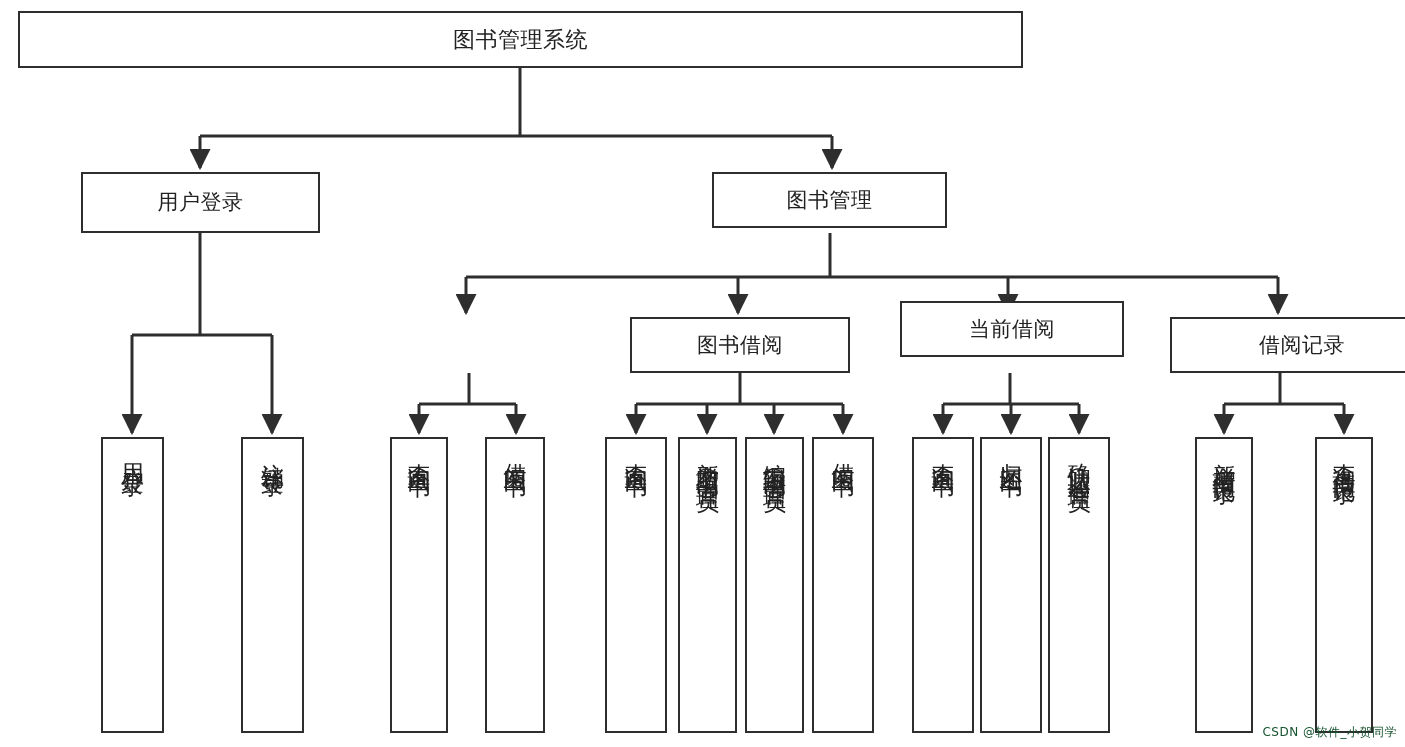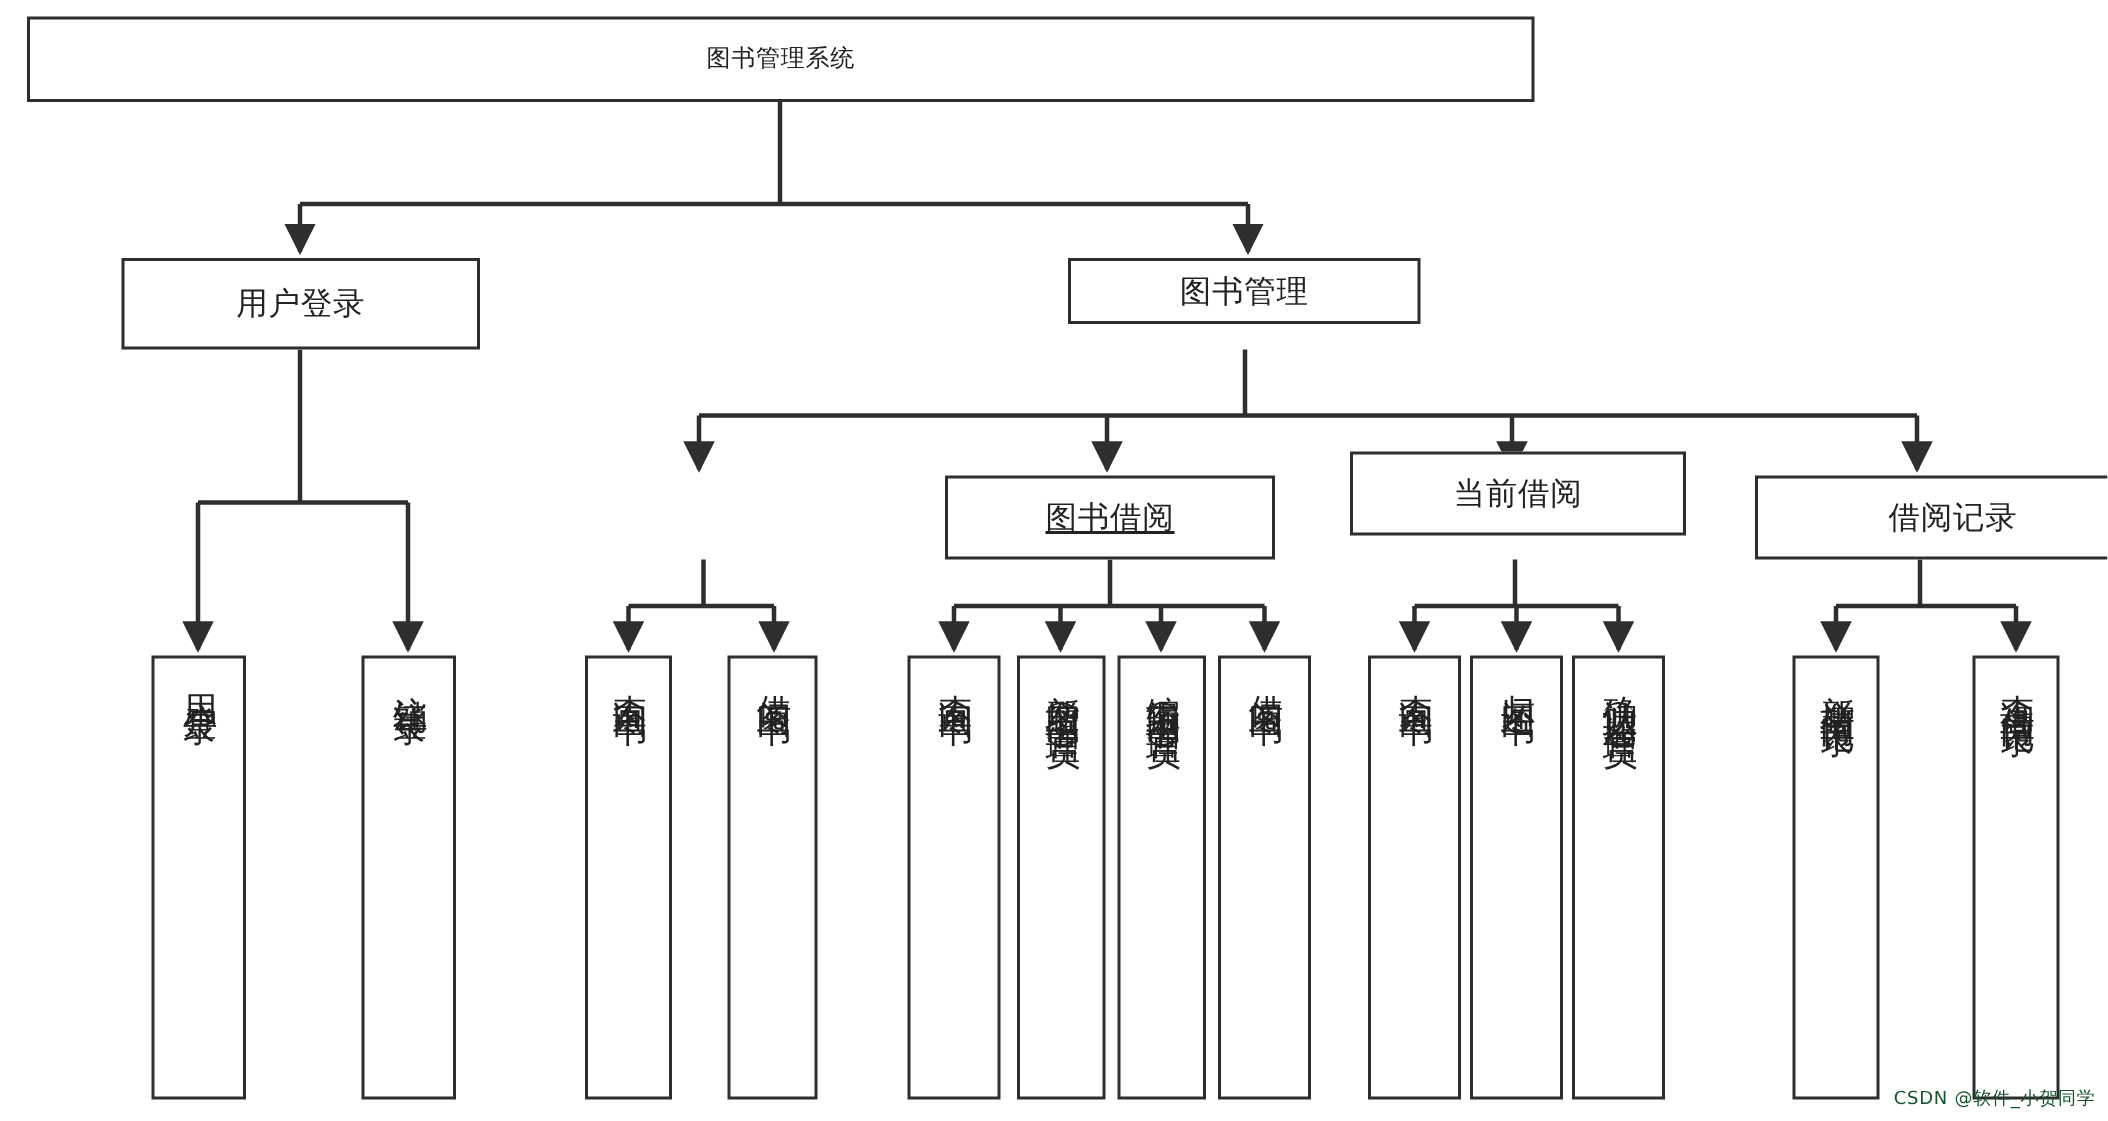--- a/index.html
+++ b/index.html
@@ -39,21 +39,21 @@
   .node .label {
     display: block;
     line-height: 1.18;
     letter-spacing: 0.5px;
   }
   
   .node.horizontal .label {
     font-size: 21px;
     white-space: nowrap;
   }
-  .node.root .label { font-size: 16px; }
+  .node.root .label { font-size: 22px; }
   
   .node.vertical {
     align-items: flex-start;
     justify-content: center;
     padding-top: 6px;
   }
   .node.vertical .label {
     writing-mode: vertical-rl;
     text-orientation: upright;
     font-size: 23px;
@@ -127,25 +127,25 @@
     </g>
   </svg>
 
   <div class="node horizontal root" style="left:18px; top:11px; width:1005px; height:57px;">
     <span class="label">图书管理系统</span>
   </div>
 
   <div class="node horizontal" style="left:81px; top:172px; width:239px; height:61px;">
     <span class="label">用户登录</span>
   </div>
-  <div class="node horizontal" style="left:712px; top:172px; width:235px; height:44px;">
+  <div class="node horizontal" style="left:712px; top:172px; width:235px; height:56px;">
     <span class="label">图书管理</span>
   </div>
 
-  <div class="node horizontal" style="left:630px; top:317px; width:220px; height:56px;text-decoration:underline;">
+  <div class="node horizontal" style="left:630px; top:317px; width:220px; height:56px;">
     <span class="label">图书借阅</span>
   </div>
   <div class="node horizontal" style="left:900px; top:301px; width:224px; height:56px;">
     <span class="label">当前借阅</span>
   </div>
   <div class="node horizontal" style="left:1170px; top:317px; width:264px; height:56px;">
     <span class="label">借阅记录</span>
   </div>
 
   <div class="node vertical" style="left:101px; top:437px; width:63px; height:296px;">

